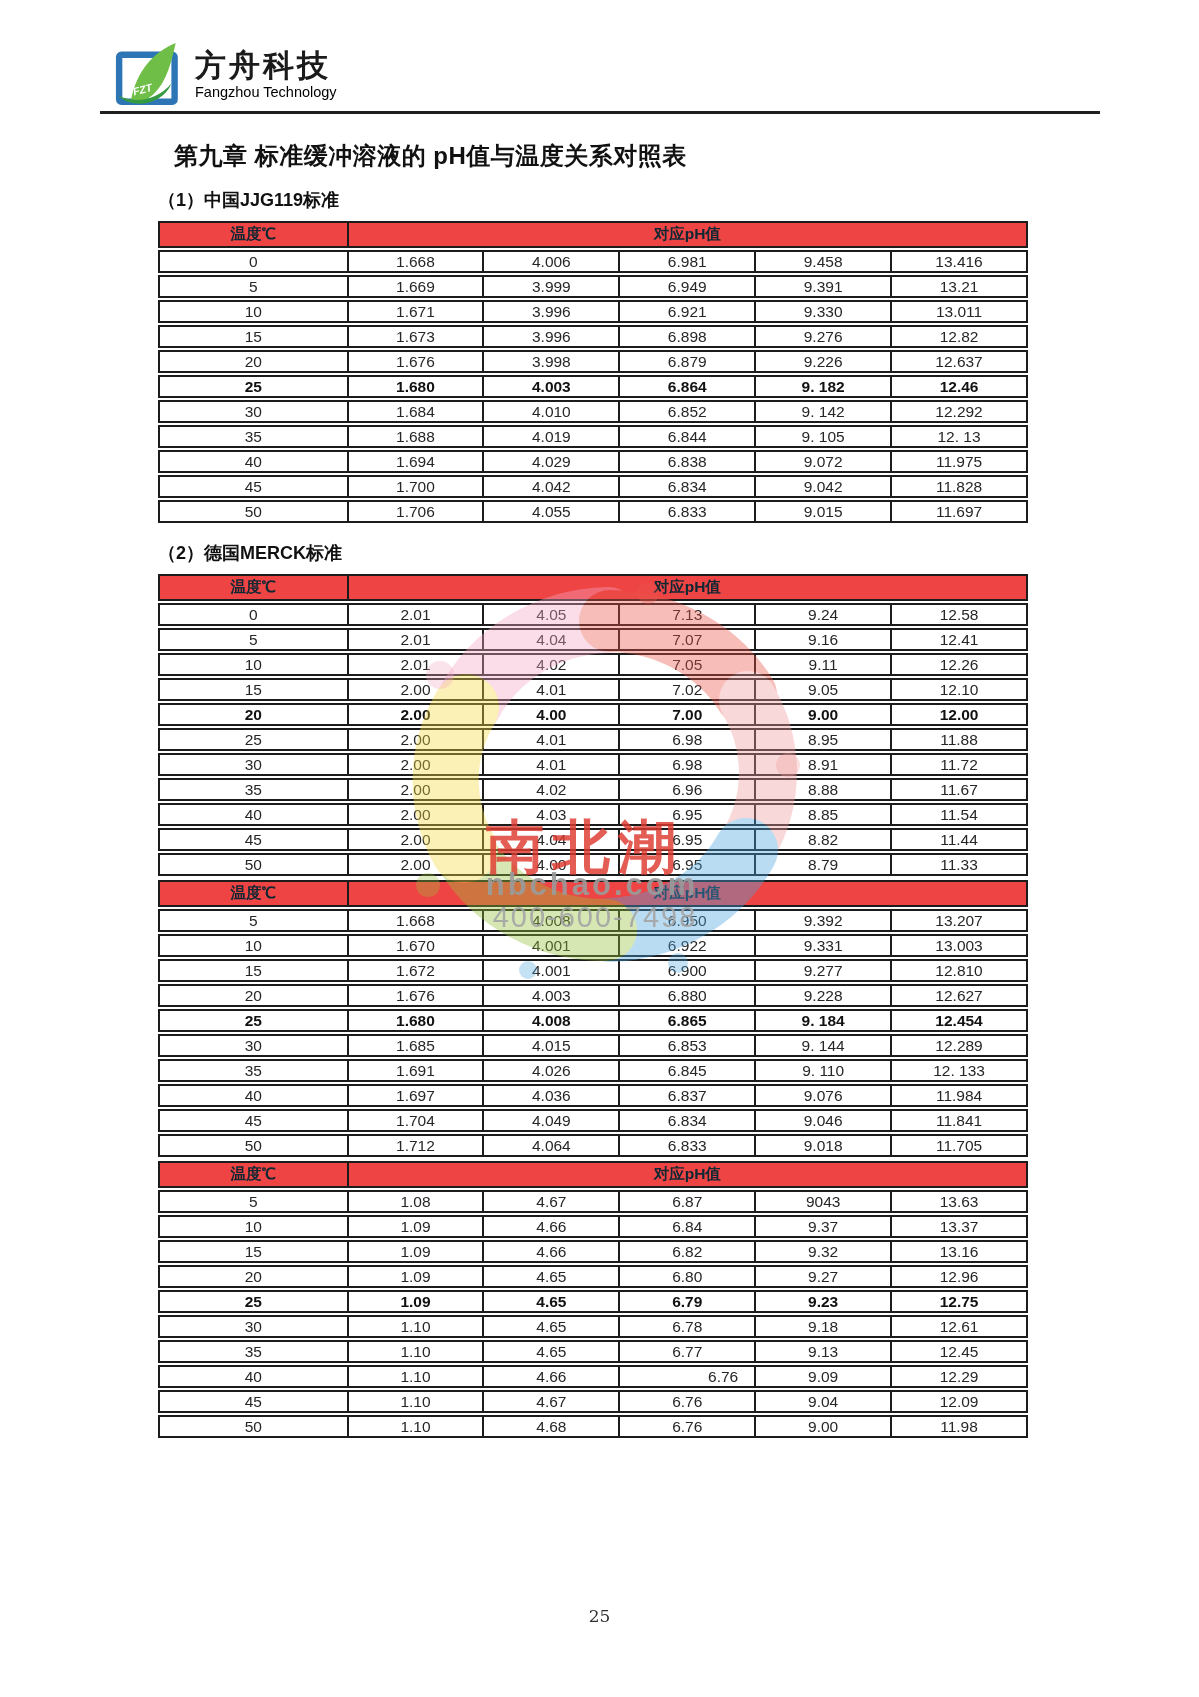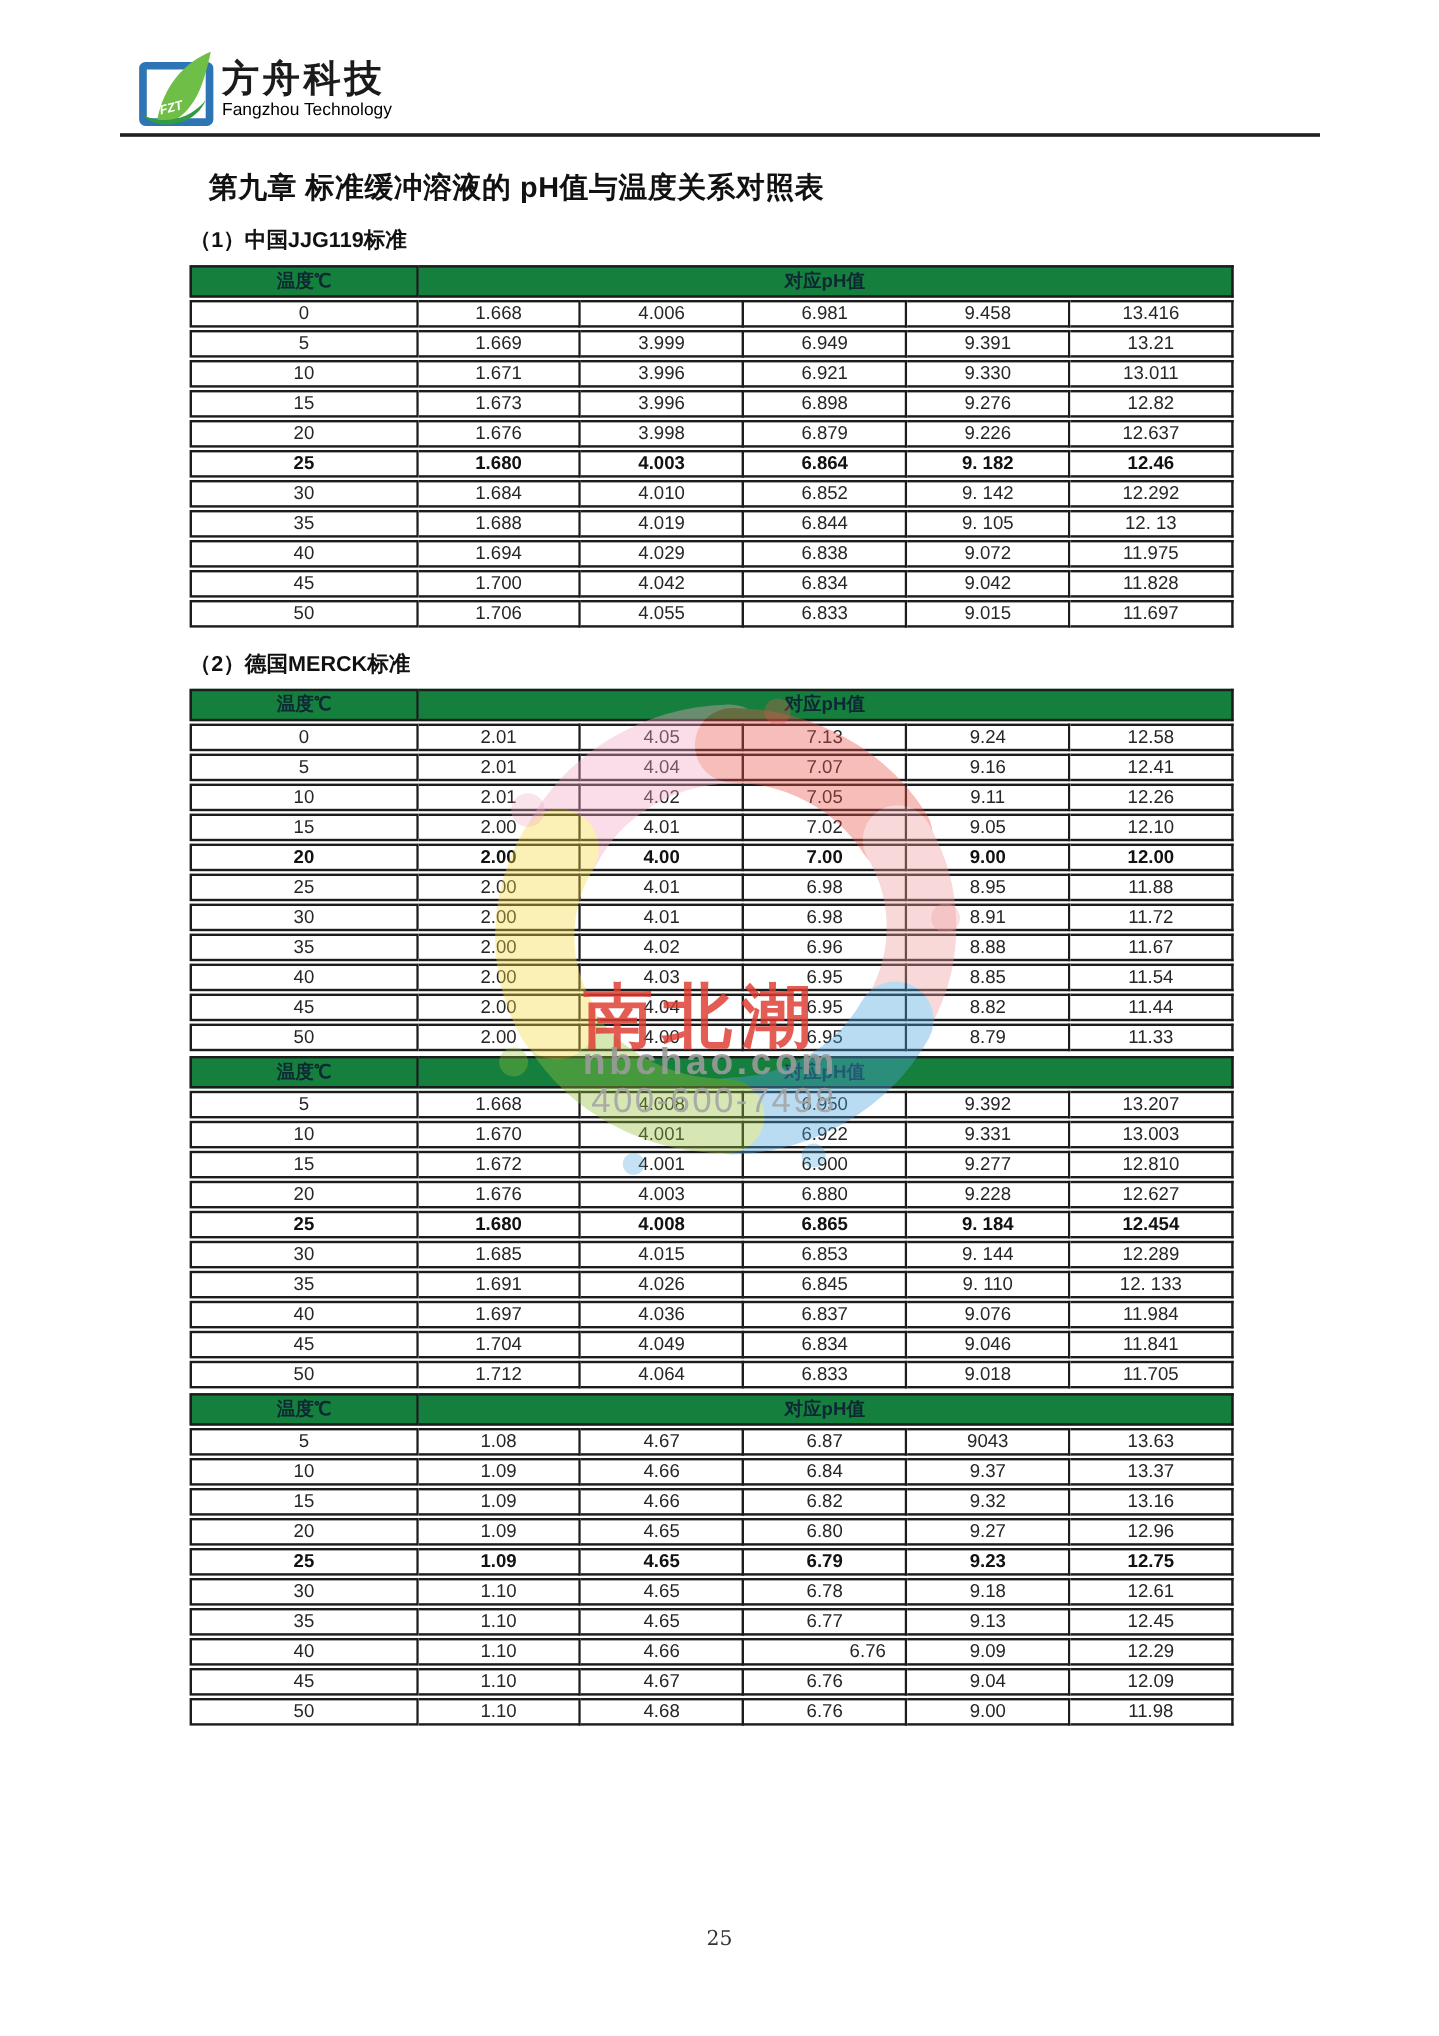--- a/index.html
+++ b/index.html
@@ -5,37 +5,37 @@
   html,body { margin:0; padding:0; background:#ffffff; }
   .page {
     position:relative; width:1199px; height:1697px; margin:0 auto;
     background:#ffffff; overflow:hidden;
     font-family:"Liberation Sans", sans-serif; color:#1c1c1c;
   }
 
   
   .brand { position:absolute; top:42px; left:113px; display:flex; align-items:center; }
   .brand svg.mark { width:72px; height:64px; display:block; }
-  .brand-names { }
+  .brand-names { margin-left:10px; }
   .brand-cn { font-size:31px; font-weight:bold; letter-spacing:3px; color:#1b1b1b; line-height:34px; }
   .brand-en { font-size:14.5px; color:#000000; margin-top:1px; }
   .rule { position:absolute; top:111px; left:100px; width:1000px; height:3px; background:#1f1f1f; }
 
   
   .content { position:absolute; top:140px; left:158px; width:872px; }
   h1.doc-title { margin:0 0 10px 16px; font-size:24px; font-weight:bold; color:#111; letter-spacing:0.5px; }
   h2.tbl-caption { margin:16px 0 7px 0; font-size:18px; font-weight:bold; color:#111; }
 
   table.ph-table { width:870px; table-layout:fixed; border-collapse:separate; border-spacing:0 2px; }
   table.ph-table th, table.ph-table td {
     border:2px solid #1c1c1c; padding:0; text-align:center; overflow:hidden; white-space:nowrap;
   }
   table.ph-table th:not(:first-child), table.ph-table td:not(:first-child) { border-left:none; }
   table.ph-table thead th {
-    background:#15803d; height:23px; font-size:15.5px; font-weight:bold; color:#0d2733;
+    background:#ef4444; height:23px; font-size:15.5px; font-weight:bold; color:#0d2733;
   }
   table.ph-table tbody td { height:19px; font-size:15.5px; color:#262626; background:#fff; }
   table.ph-table tbody tr.bold td { font-weight:bold; color:#111; }
   
   #tbl-4 tbody tr:nth-child(8) td:nth-child(4) { text-align:right; padding-right:16px; }
 
   
   .watermark { position:absolute; left:348px; top:555px; width:510px; height:440px;
                pointer-events:none; z-index:6; }
   .watermark svg { width:100%; height:100%; display:block; }

